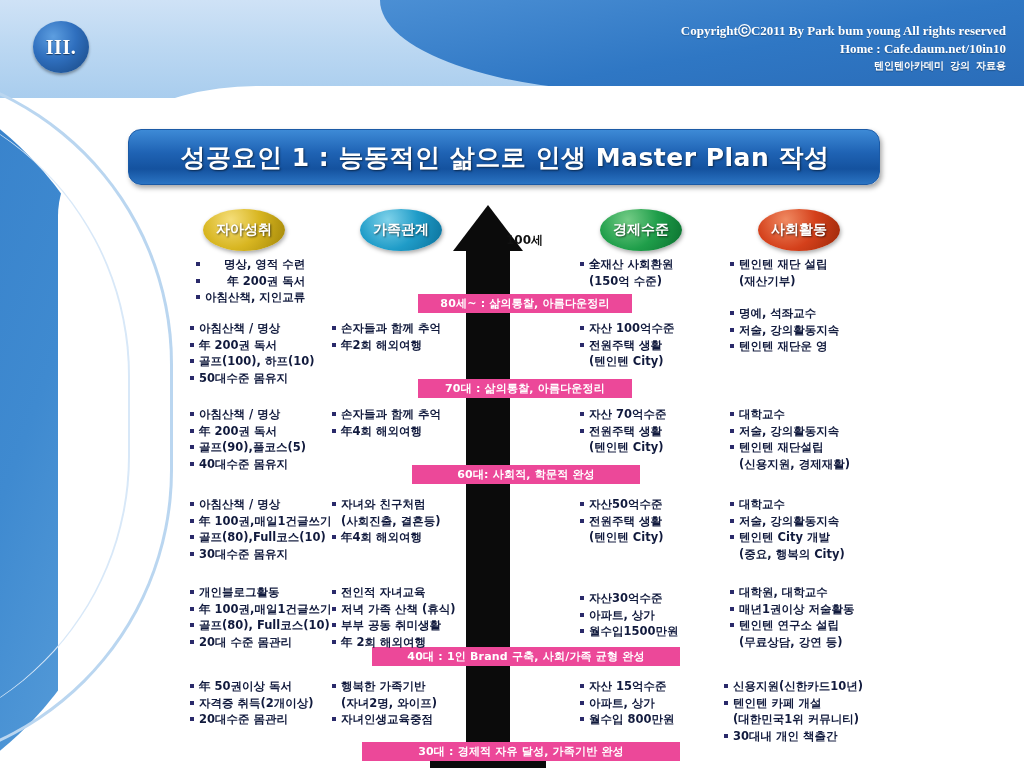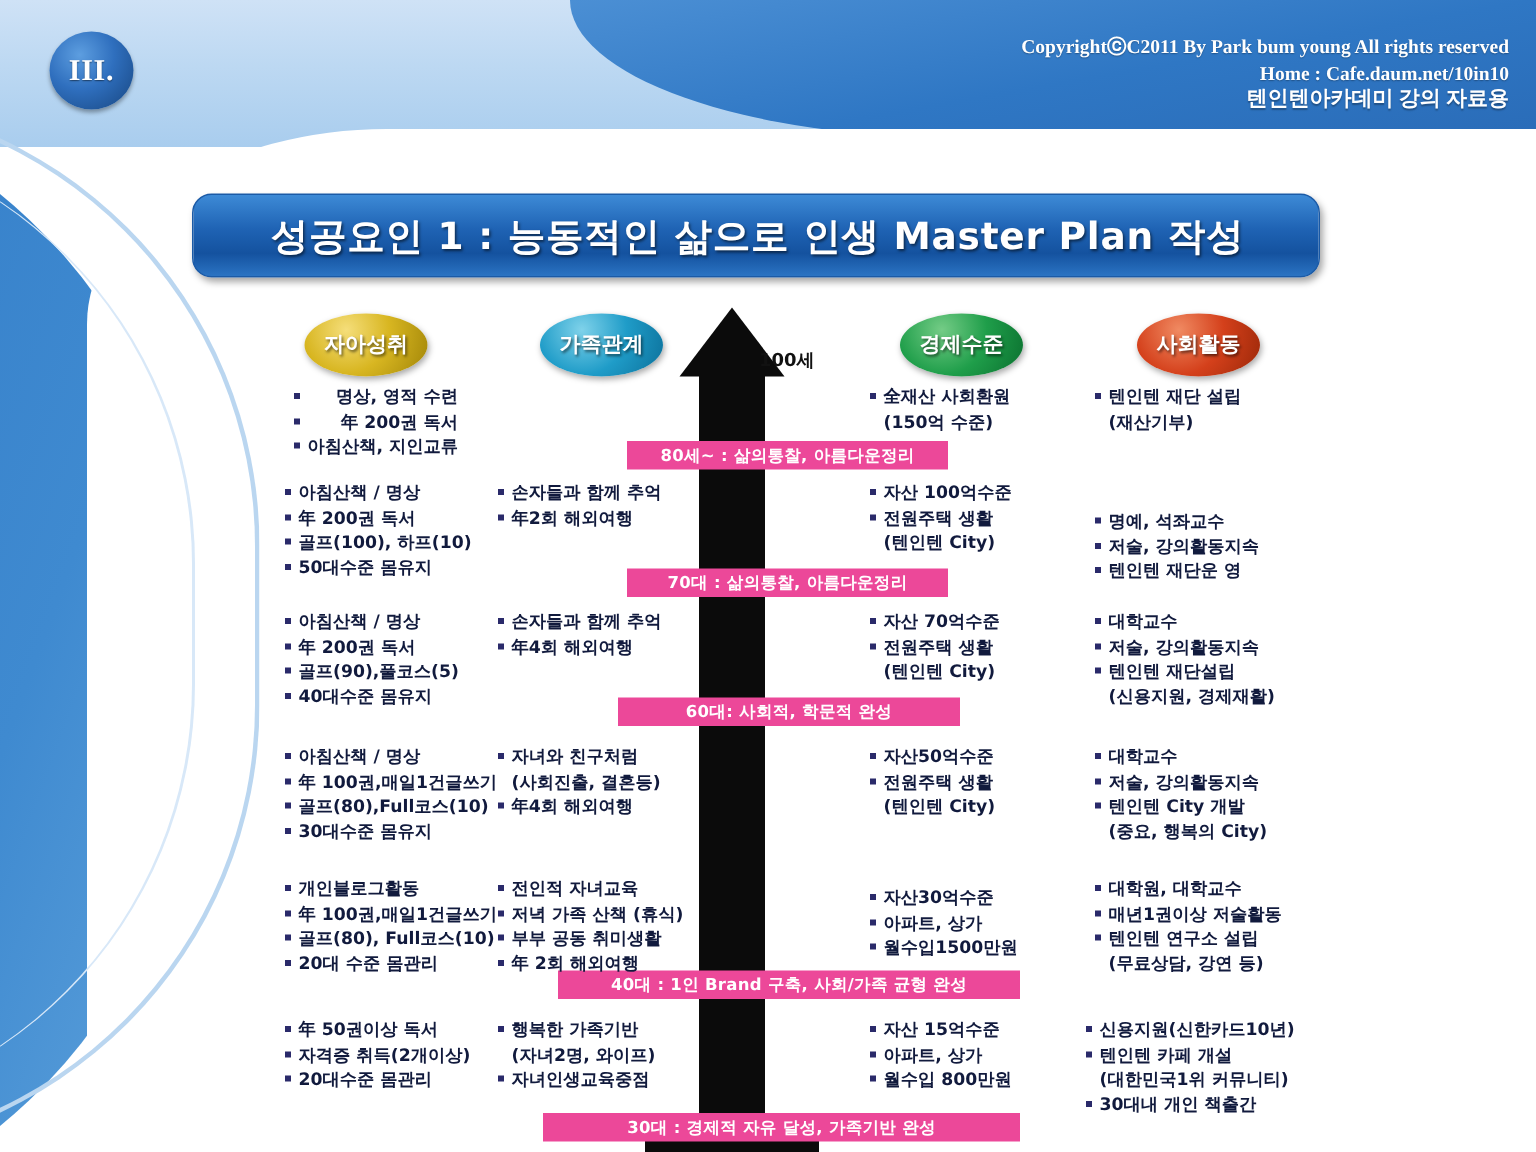--- a/index.html
+++ b/index.html
@@ -77,21 +77,21 @@
     white-space:nowrap;
   }
   .hdr-copy{
     position:absolute;right:18px;top:22px;
     text-align:right;color:#ffffff;
     font-family:"Liberation Serif","DejaVu Serif",serif;
     font-size:13px;line-height:18px;font-weight:bold;
     text-shadow:0 1px 1px rgba(0,0,0,.3);
     white-space:nowrap;
   }
-  .hdr-copy div:last-child{font-family:Liberation Serif, serif;font-size:14px;}
+  .hdr-copy div:last-child{font-family:Liberation Mono, monospace;font-size:10px;}
 
   
   .subtitle{
     position:absolute;left:128px;top:129px;width:752px;height:56px;
     border-radius:13px;
     background:linear-gradient(180deg,#3d8ad6 0%,#1f63b4 42%,#14529f 72%,#2b74c3 100%);
     box-shadow:2px 3px 5px rgba(0,0,0,.35);
     border:1px solid #1b5aa6;
     box-sizing:border-box;
   }
@@ -234,21 +234,21 @@
   </div>
   <div class="block" style="left:332px;top:320px;">
     <div class="li">손자들과 함께 추억</div>
     <div class="li">年2회 해외여행</div>
   </div>
   <div class="block" style="left:580px;top:320px;">
     <div class="li">자산 100억수준</div>
     <div class="li">전원주택 생활</div>
     <div class="sub">(텐인텐 City)</div>
   </div>
-  <div class="block" style="left:730px;top:339px;">
+  <div class="block" style="left:730px;top:305px;">
     <div class="li">명예, 석좌교수</div>
     <div class="li">저술, 강의활동지속</div>
     <div class="li">텐인텐 재단운 영</div>
   </div>
 
   <div class="block" style="left:190px;top:406px;">
     <div class="li">아침산책 / 명상</div>
     <div class="li">年 200권 독서</div>
     <div class="li">골프(90),풀코스(5)</div>
     <div class="li">40대수준 몸유지</div>

